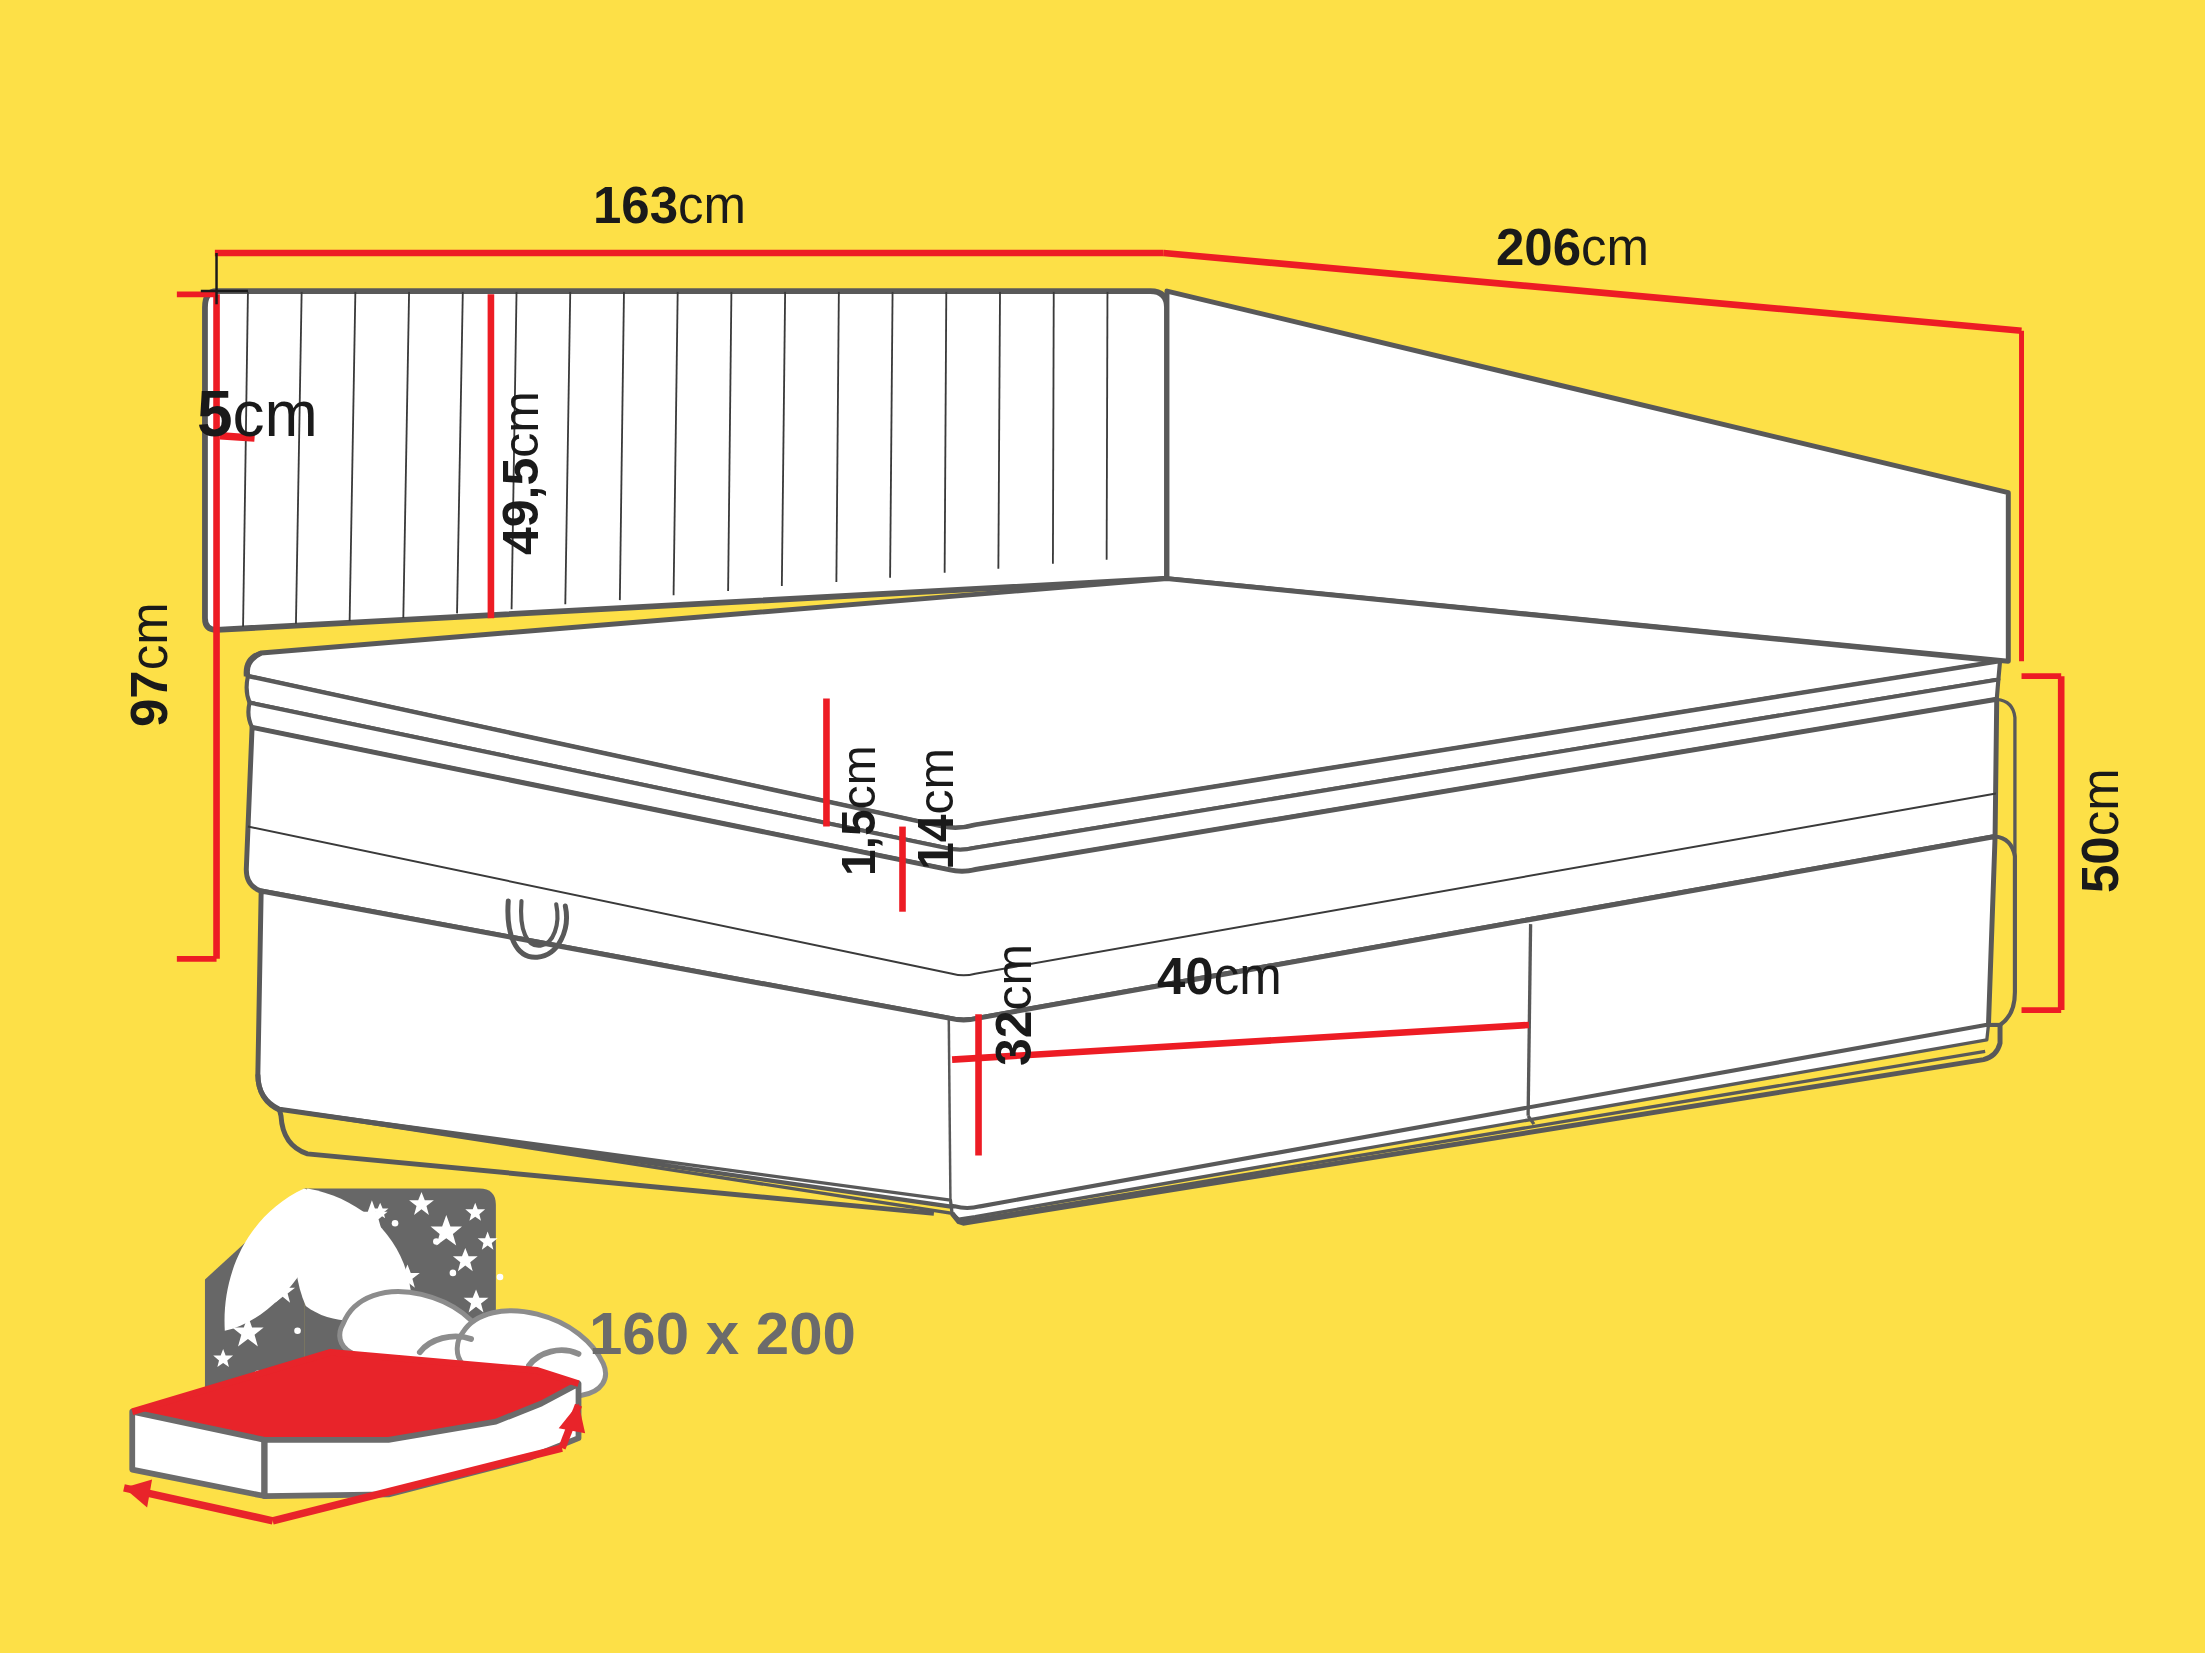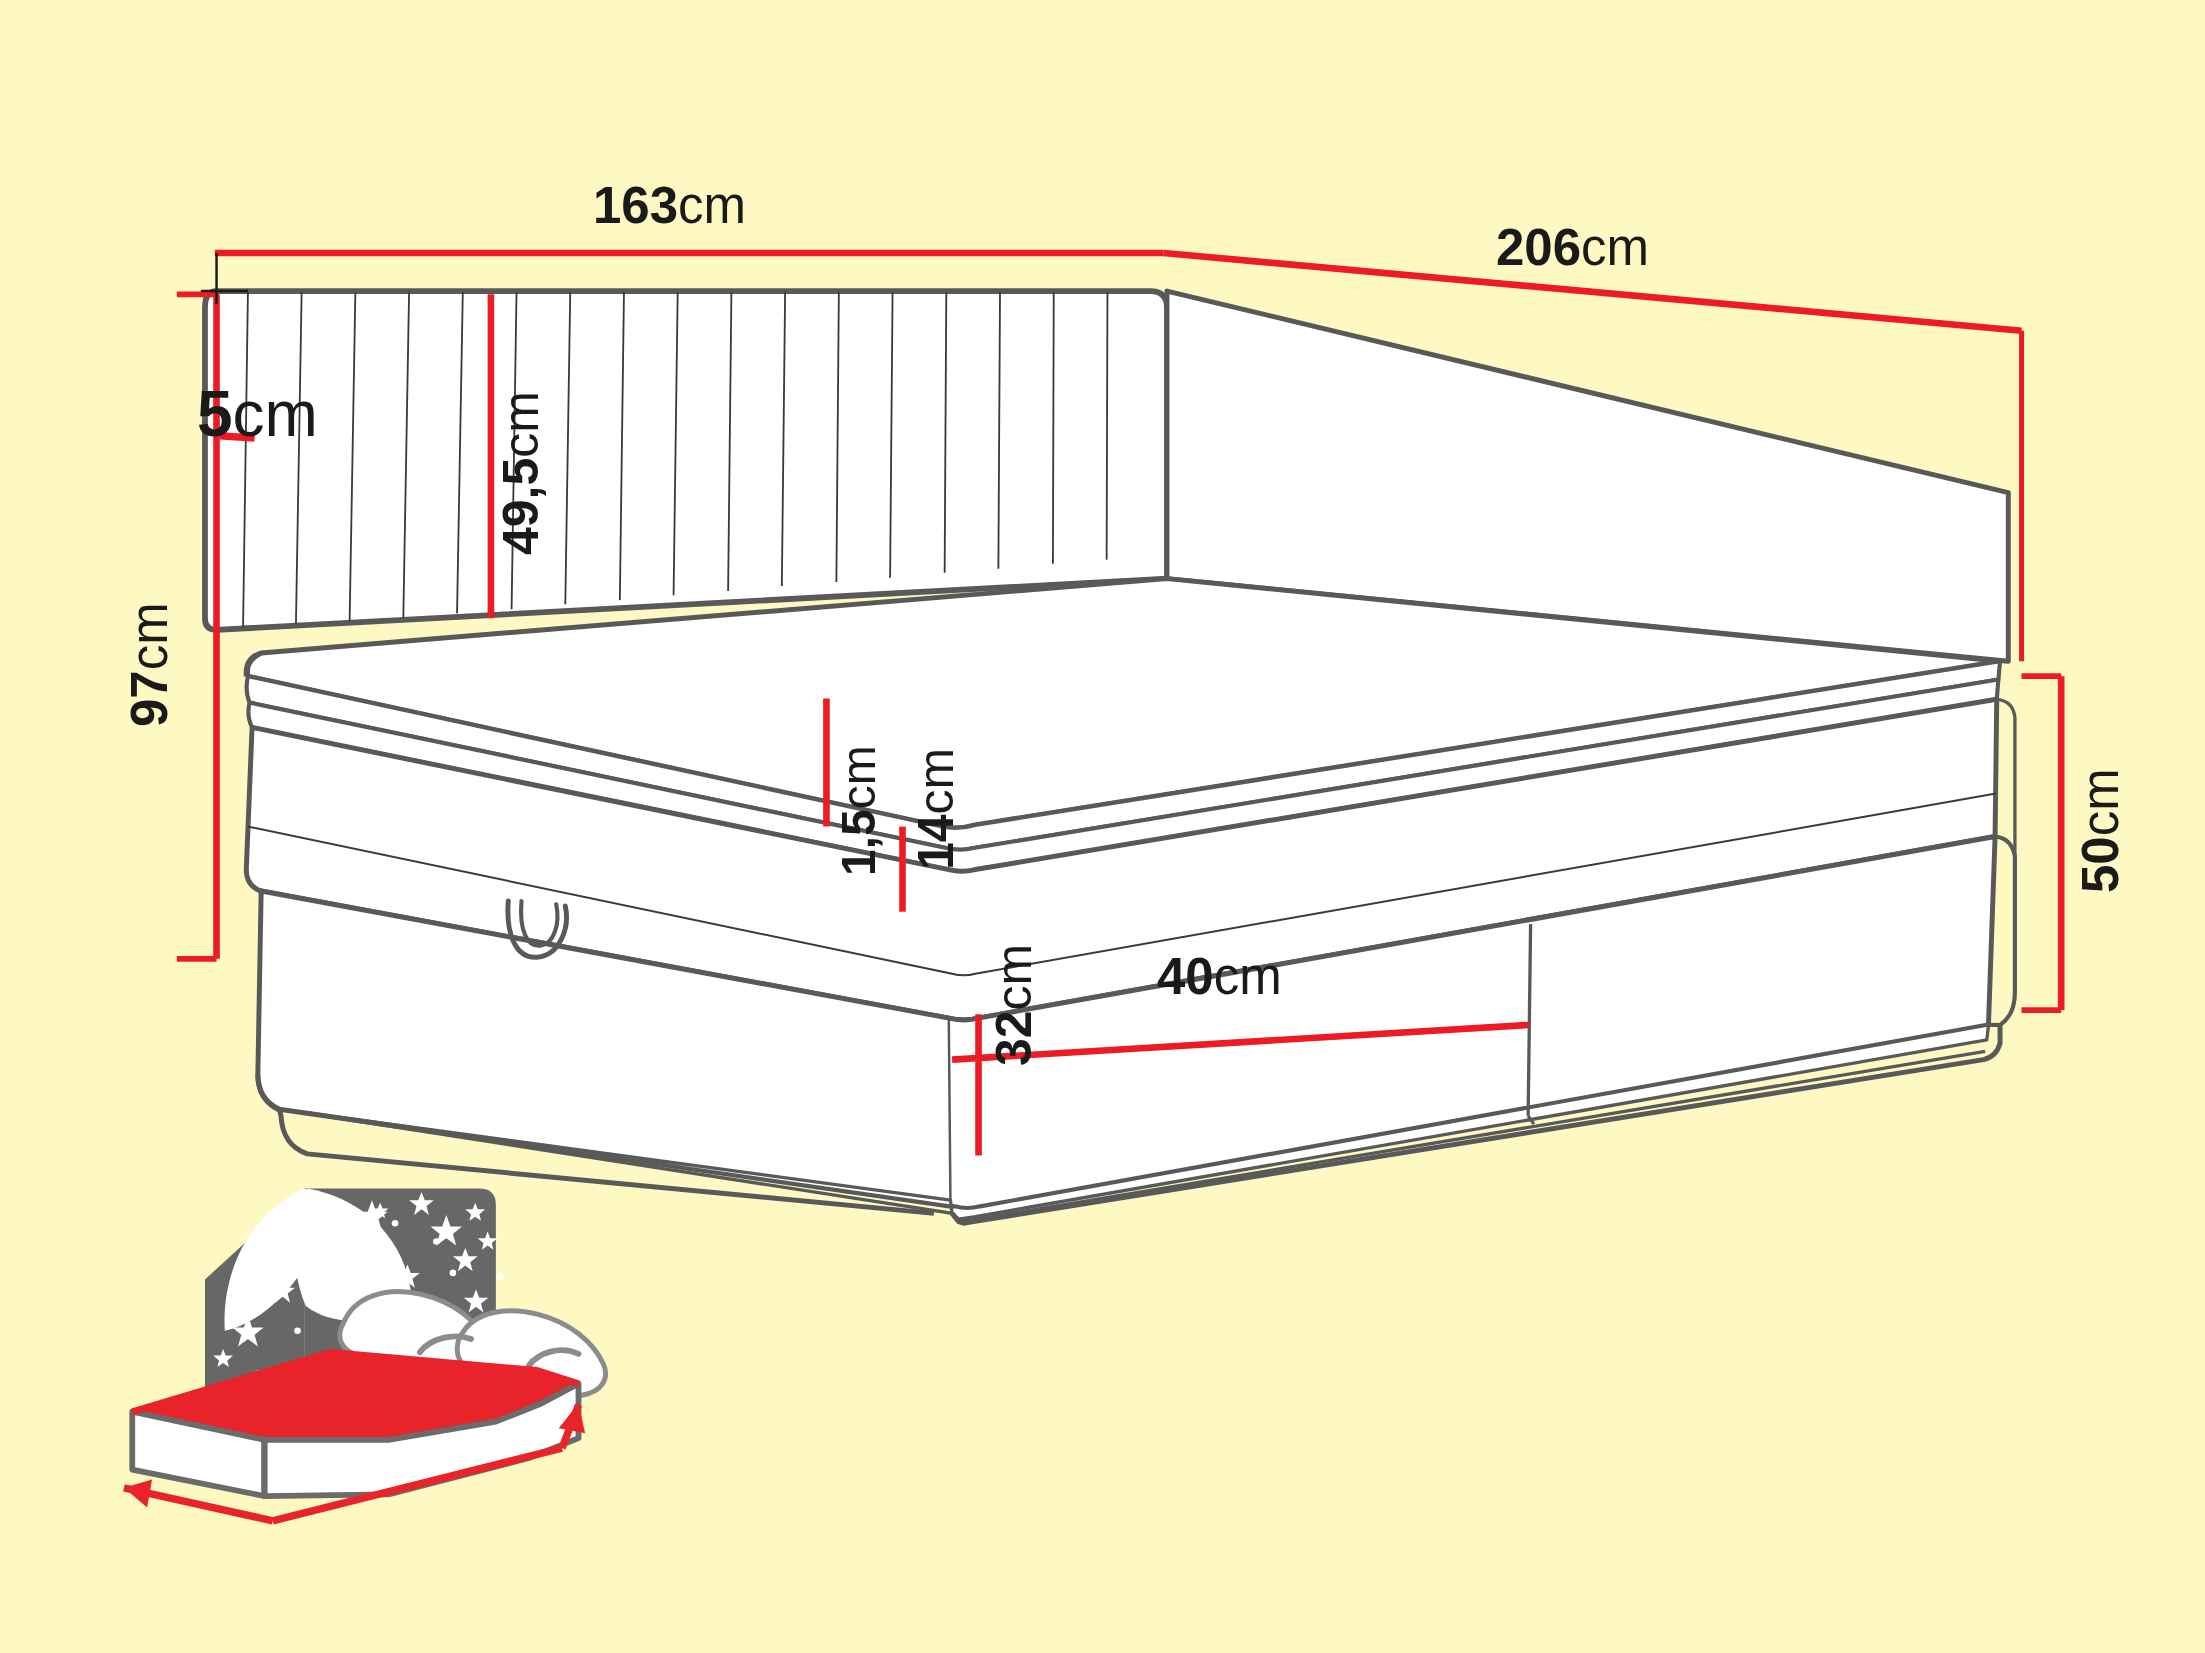--- a/index.html
+++ b/index.html
@@ -8,21 +8,21 @@
     padding: 0;
     background: #ffffff;
   }
   body {
     font-family: "Liberation Sans", sans-serif;
   }
   #stage {
     position: relative;
     width: 2205px;
     height: 1654px;
-    background: #fef9c3;
+    background: #fde047;
     overflow: hidden;
   }
   #diagram-svg {
     position: absolute;
     left: 0;
     top: 0;
     width: 2205px;
     height: 1654px;
   }
   .dim-label {
@@ -293,15 +293,16 @@
   </div>
 
   <div class="dim-label rot90" style="left:2075px; top:893px; font-size:51px;">
     <span class="dim-num">50</span><span class="dim-unit">cm</span>
   </div>
 
   <div class="dim-label" style="left:1157px; top:951px; font-size:51px;">
     <span class="dim-num">40</span><span class="dim-unit">cm</span>
   </div>
 
+  <div class="size-label" style="left:589px; top:1304px; font-size:60px;">160 x 200</div>
 
 </div>
 
 
 </body></html>

